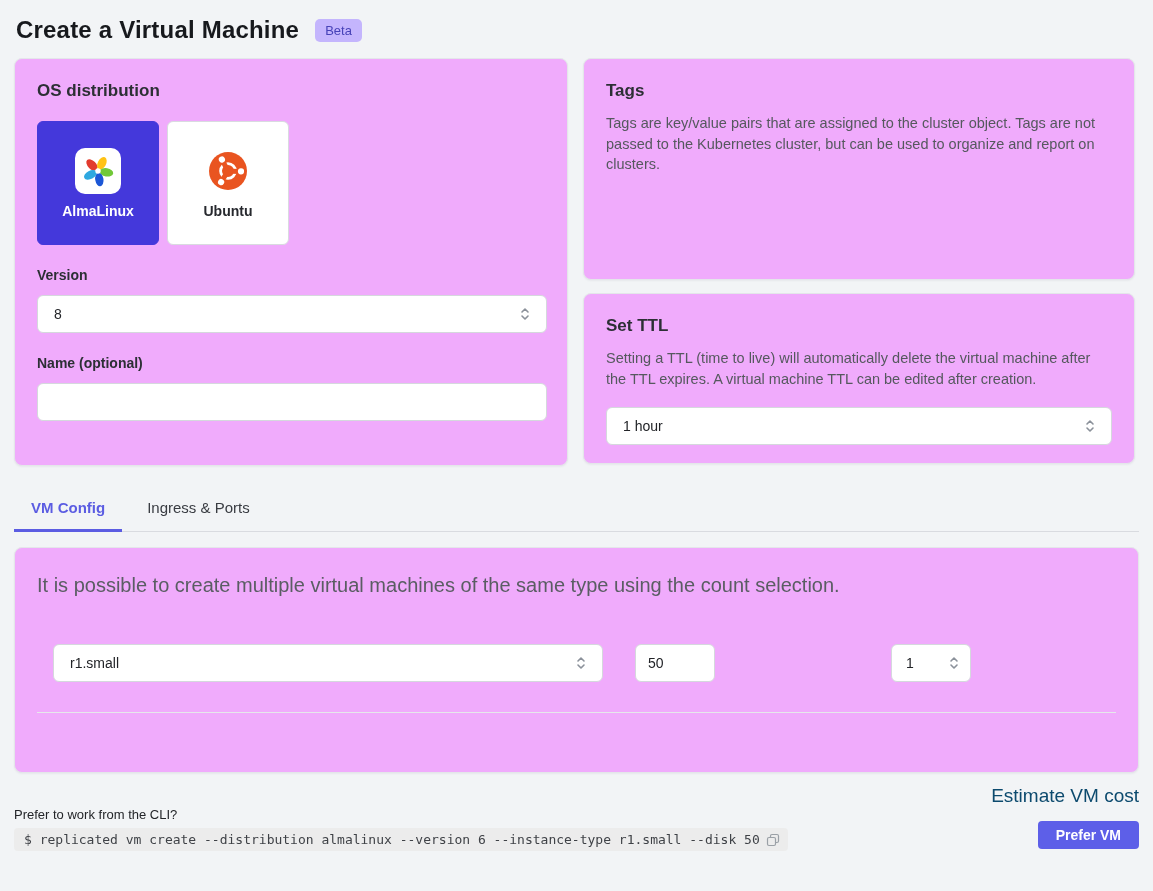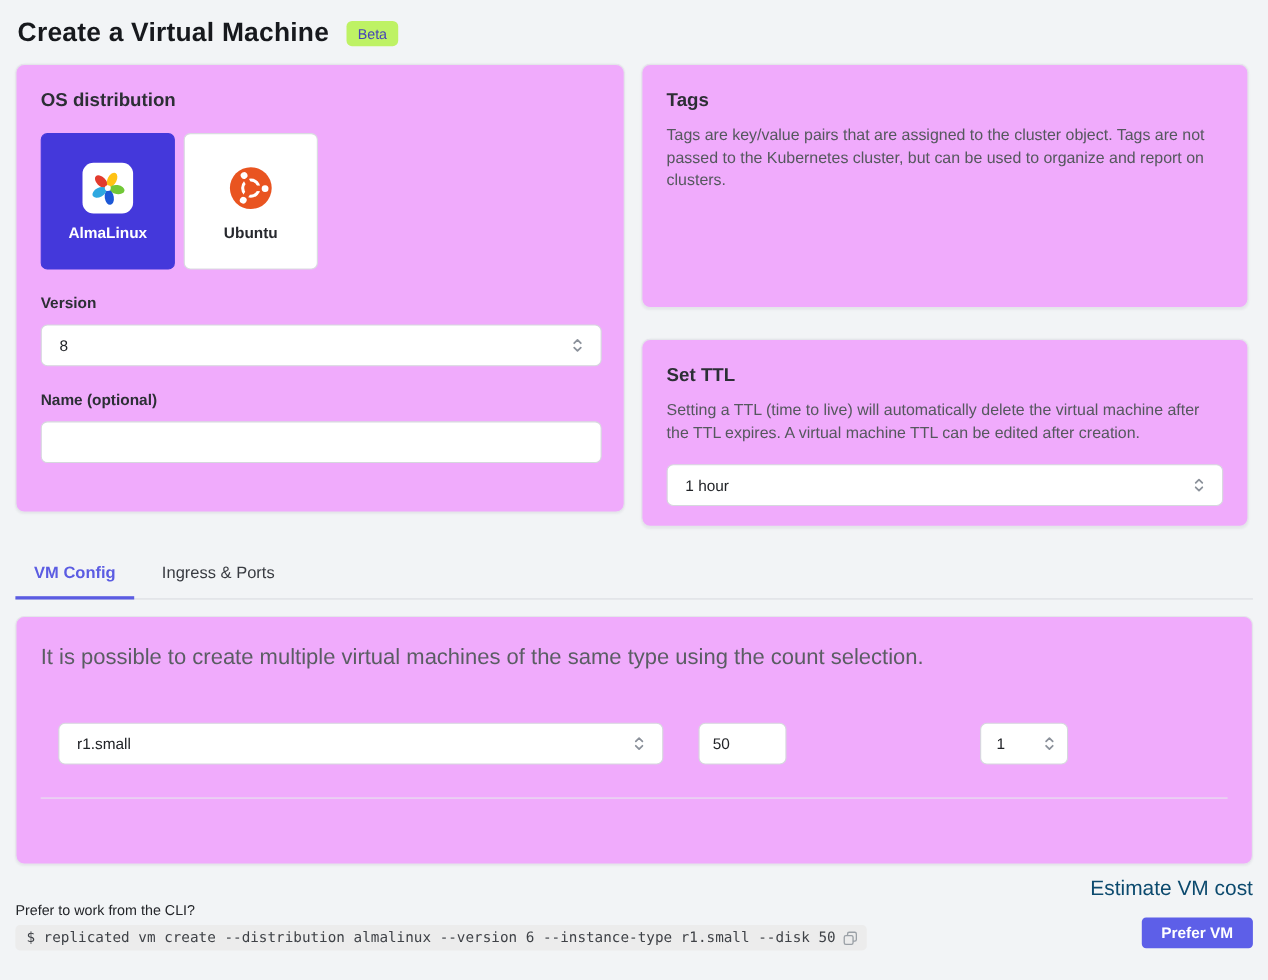--- a/index.html
+++ b/index.html
@@ -8,34 +8,34 @@
     background:#f2f4f6;
     font-family:"Liberation Sans", sans-serif;
     color:#2b2e33;
   }
   .page { padding:14px 14px 0 14px; }
 
   
   .hdr { display:flex; align-items:center; gap:16px; padding:2px 2px 0 2px; }
   .hdr h1 { font-size:24px; font-weight:700; color:#17191d; letter-spacing:.2px; }
   .badge {
-    background:#bef264; color:#4742b8; font-size:13px; font-weight:400;
+    background:#c4b5fd; color:#4742b8; font-size:13px; font-weight:400;
     padding:4px 10px; border-radius:5px;
   }
 
   
   .card {
     background:#f0abfc; border:1px solid #e4e6ea; border-radius:8px;
     box-shadow:0 1px 2px rgba(16,24,40,.05);
   }
   .card h2 { font-size:17px; font-weight:700; color:#2c2f35; }
 
   .top-grid { display:flex; gap:15px; margin-top:14px; }
   .os-card { width:554px; height:408px; padding:22px; }
-  .right-col { width:552px; display:flex; flex-direction:column; gap:28px; }
+  .right-col { width:552px; display:flex; flex-direction:column; gap:13px; }
   .tags-card { height:222px; padding:22px; }
   .ttl-card { height:171px; padding:22px; }
 
   
   .tiles { display:flex; gap:8px; margin-top:20px; }
   .tile {
     width:122px; height:124px; border-radius:6px; border:1px solid #d9dbe0;
     background:#fff; display:flex; flex-direction:column; align-items:center;
     justify-content:center; gap:9px; cursor:pointer;
   }

